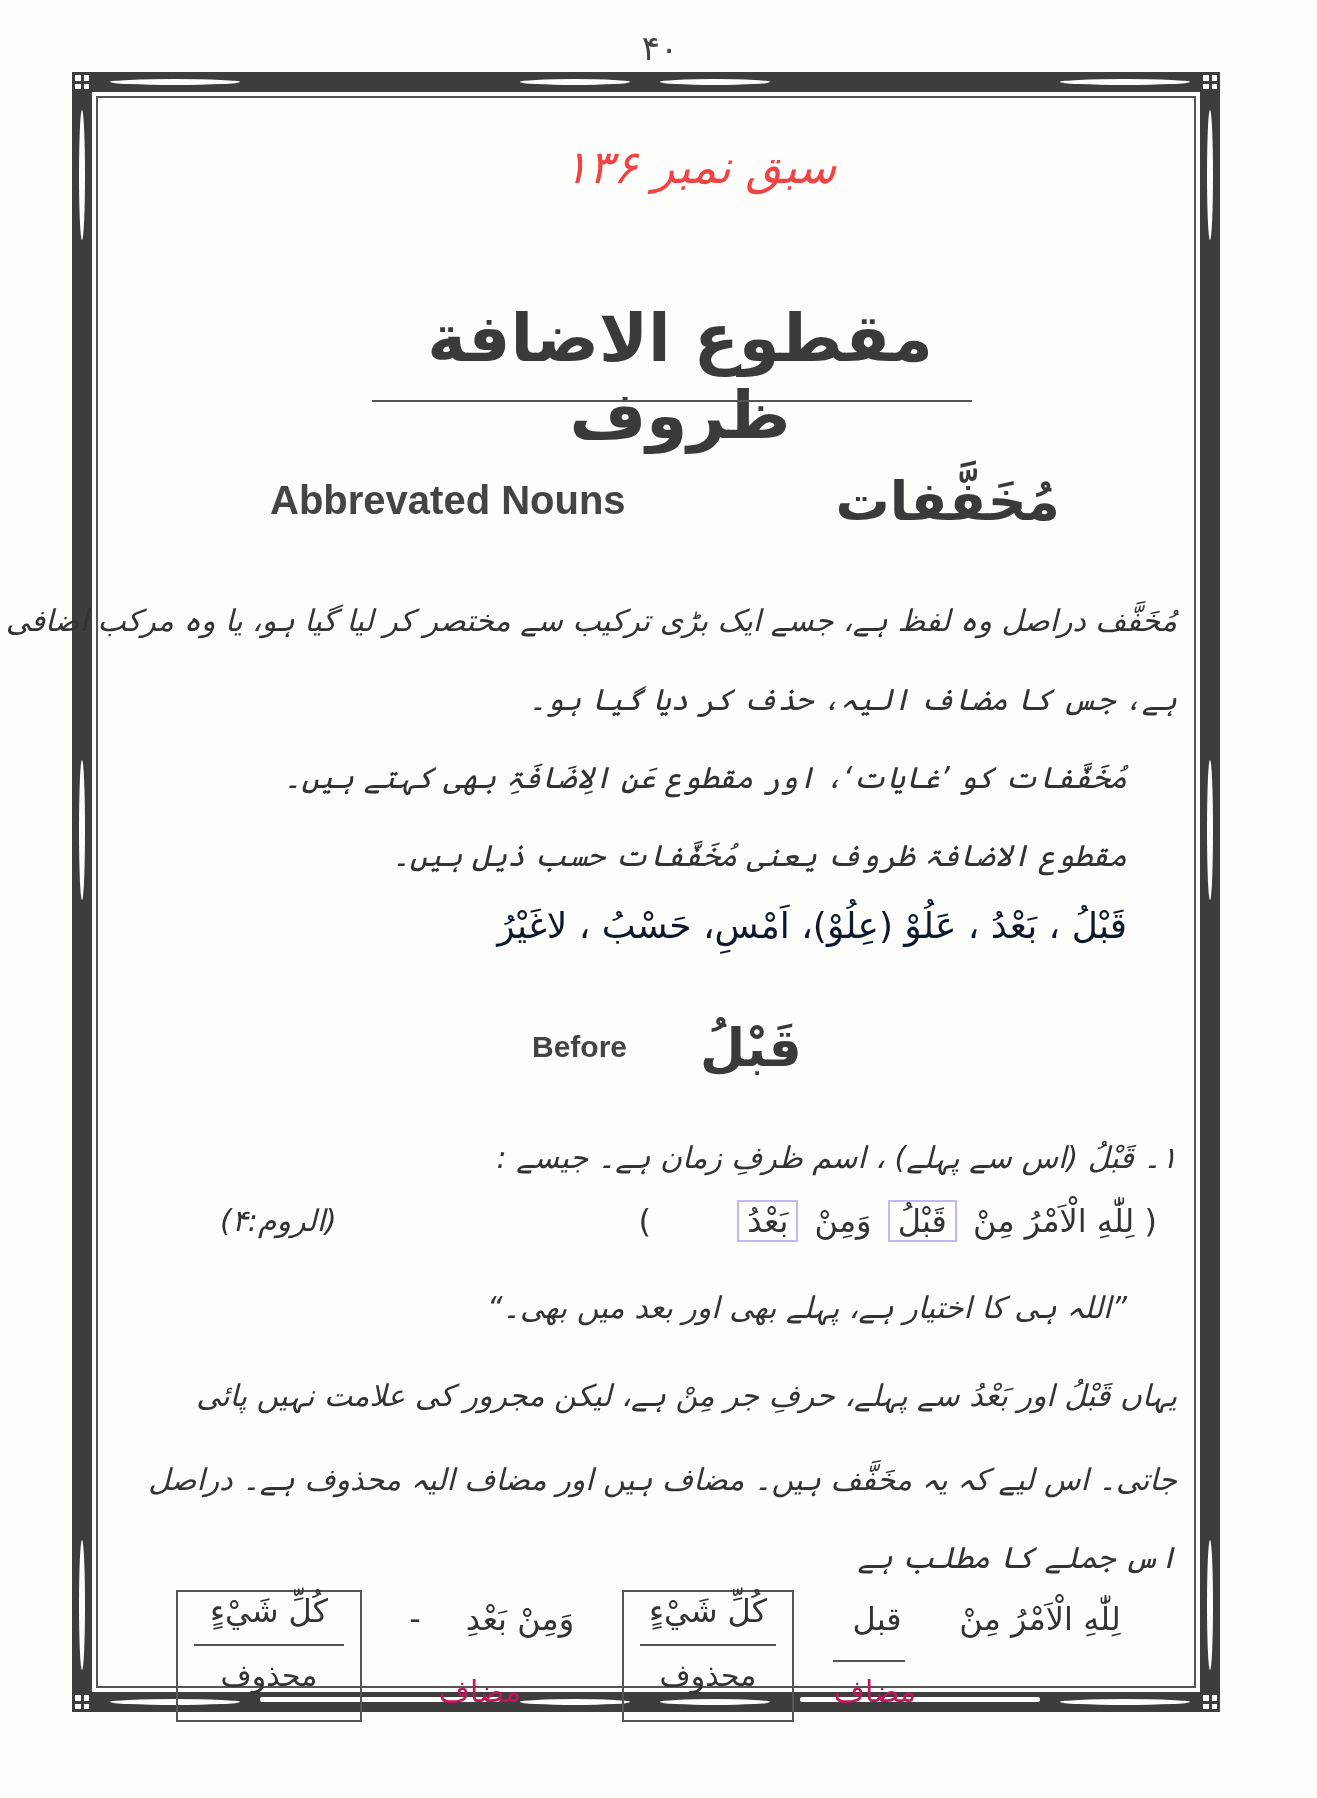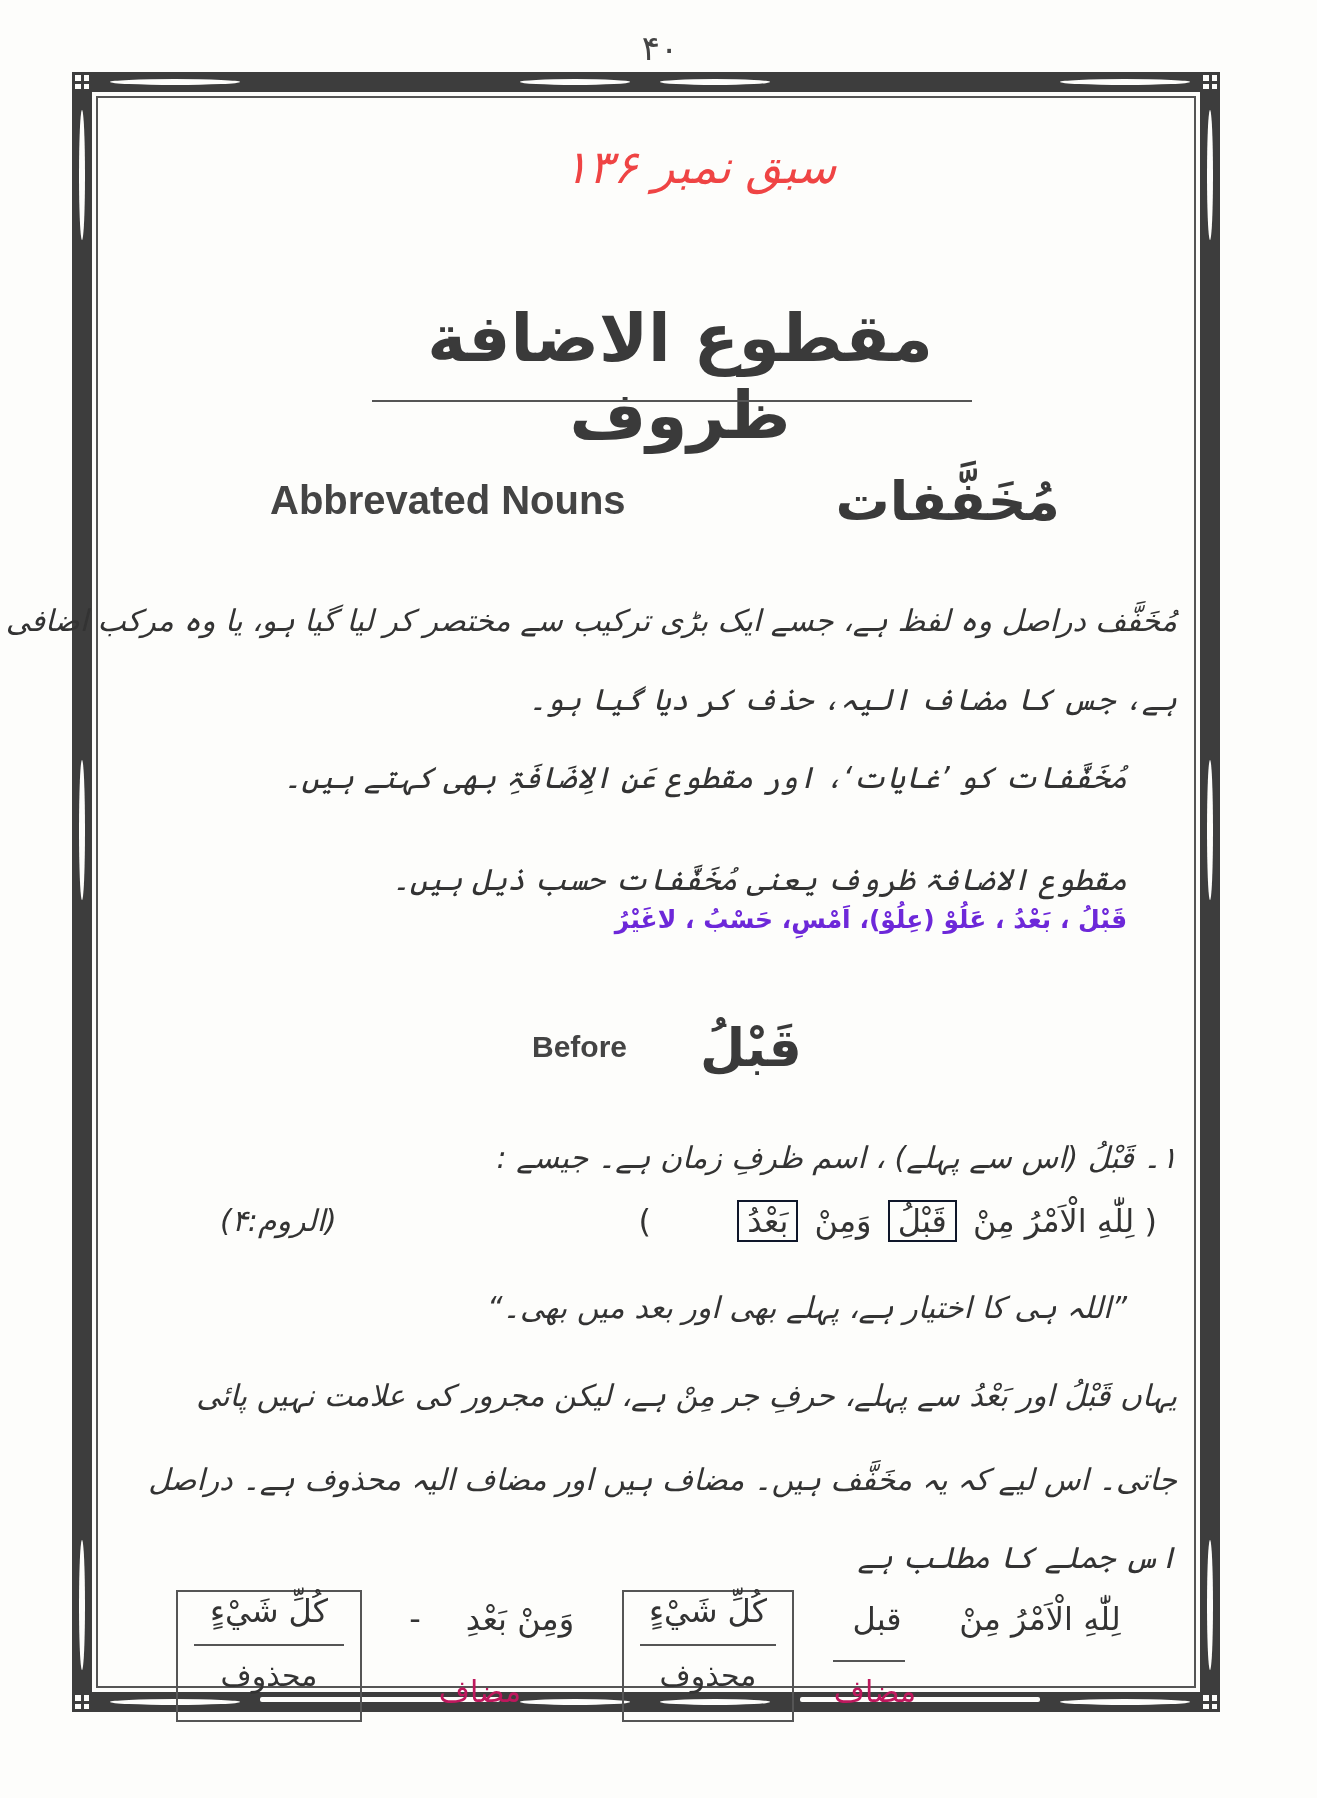--- a/index.html
+++ b/index.html
@@ -53,31 +53,31 @@
   }
   .subhead-ur {
     position:absolute; left:840px; top:470px; width:220px; text-align:center;
     font-size:54px; font-weight:bold; color:#3a3a3a;
   }
   .para {
     position:absolute; font-size:30px; font-style:italic; color:#333;
     white-space:nowrap;
   }
   .word-list {
-    position:absolute; font-size:25px; font-weight:bold; color:#6d28d9; white-space:nowrap;
+    position:absolute; font-size:36px; font-weight:normal; color:#0f172a; white-space:nowrap;
   }
   .before-en {
     position:absolute; left:532px; top:1030px; font-size:30px; font-weight:bold;
     font-family:"Liberation Sans", sans-serif; color:#444;
   }
   .before-ur {
     position:absolute; left:700px; top:1018px; font-size:52px; font-weight:bold; color:#3a3a3a;
   }
   .boxed {
-    display:inline-block; border:2px solid #0f172a; padding:0 8px; margin:0 6px;
+    display:inline-block; border:2px solid #c4b5fd; padding:0 8px; margin:0 6px;
   }
   .ayah-line {
     position:absolute; top:1200px; left:240px; width:880px; font-size:32px; color:#333;
     white-space:nowrap;
   }
   .ref {
     position:absolute; left:220px; top:1203px; font-size:30px; color:#333; font-style:italic;
   }
   .analysis-box {
     position:absolute; border:2px solid #555; box-sizing:border-box; text-align:center;
@@ -126,21 +126,21 @@
 <div class="lesson-number rtl">سبق نمبر ۱۳۶</div>
 <div class="main-title rtl">مقطوع الاضافة ظروف</div>
 <div class="title-rule"></div>
 
 <div class="subhead-en">Abbrevated Nouns</div>
 <div class="subhead-ur rtl">مُخَفَّفات</div>
 
 <div class="para rtl" style="right:140px;top:603px;width:1030px;text-align:right;">مُخَفَّف دراصل وہ لفظ ہے، جسے ایک بڑی ترکیب سے مختصر کر لیا گیا ہو، یا وہ مرکب اضافی</div>
 <div class="para rtl" style="right:140px;top:682px;width:1030px;text-align:right;">ہے، جس کا مضاف الیہ، حذف کر دیا گیا ہو۔</div>
 <div class="para rtl" style="right:190px;top:760px;width:900px;text-align:right;">مُخَفَّفات کو ’غایات‘، اور مقطوع عَنِ الِاضَافَۃِ بھی کہتے ہیں۔</div>
-<div class="para rtl" style="right:190px;top:838px;width:900px;text-align:right;margin-top:24px;">مقطوع الاضافۃ ظروف یعنی مُخَفَّفات حسب ذیل ہیں۔</div>
+<div class="para rtl" style="right:190px;top:838px;width:900px;text-align:right;">مقطوع الاضافۃ ظروف یعنی مُخَفَّفات حسب ذیل ہیں۔</div>
 <div class="word-list rtl" style="right:190px;top:905px;width:900px;text-align:right;">قَبْلُ ، بَعْدُ ، عَلُوْ (عِلُوْ)، اَمْسِ، حَسْبُ ، لاغَيْرُ</div>
 
 <div class="before-en">Before</div>
 <div class="before-ur rtl">قَبْلُ</div>
 
 <div class="para rtl" style="right:140px;top:1140px;width:900px;text-align:right;">۱۔ قَبْلُ (اس سے پہلے) ، اسم ظرفِ زمان ہے۔ جیسے :</div>
 
 <div class="ayah-line rtl" style="right:160px;left:auto;width:760px;text-align:right;">
   <span>(</span>
   <span>لِلّٰهِ الْاَمْرُ مِنْ</span>

